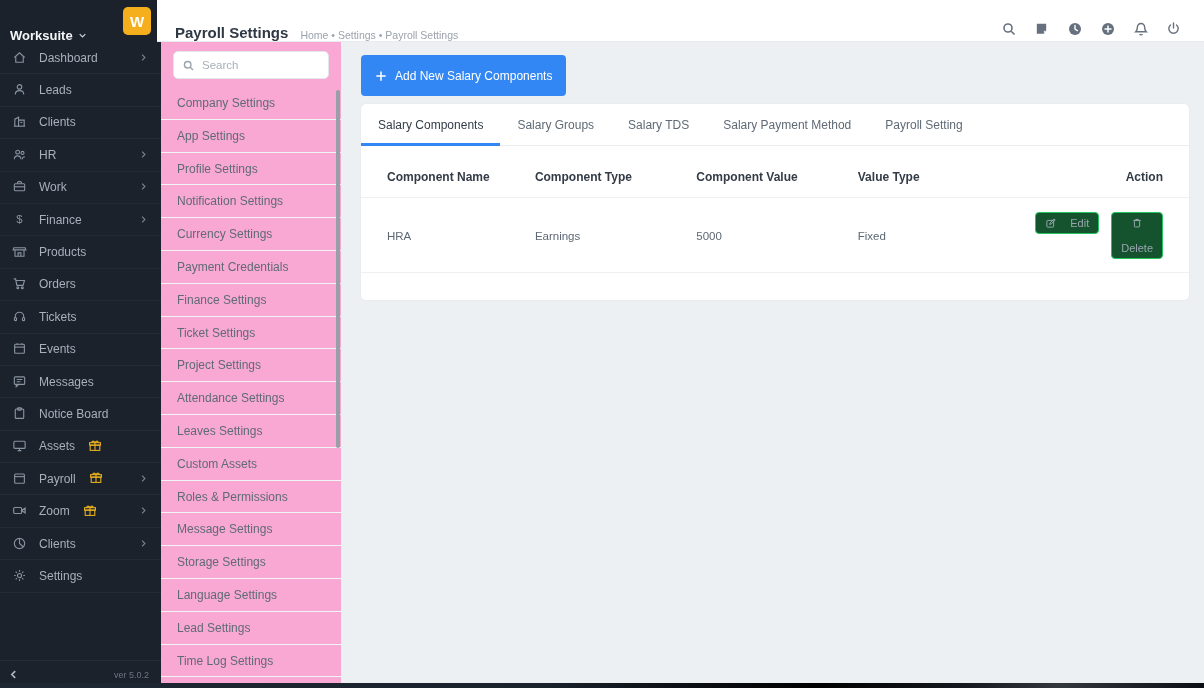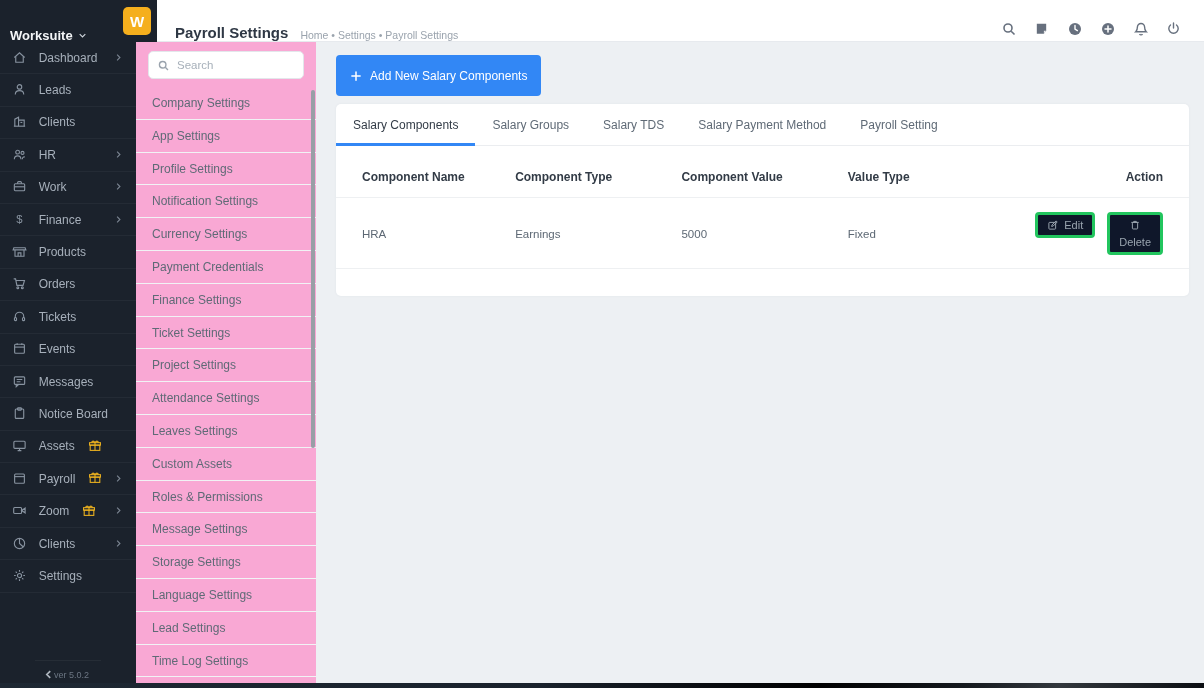--- a/index.html
+++ b/index.html
@@ -22,21 +22,21 @@
   .topbar-main-inner { display:flex; align-items:flex-end; width:100%; height:100%; }
   .page-title { font-size:15px; font-weight:bold; color:#2f3845; }
   .breadcrumb { font-size:10.5px; color:#9aa3ad; margin-left:12px; }
   .topbar-icons { margin-left:auto; display:flex; align-items:center; gap:8px; color:#67707e; }
   .tb-icon { width:25px; height:25px; display:flex; align-items:center; justify-content:center; cursor:pointer; }
 
   
   .layout { flex:1; display:flex; min-height:0; }
 
   
-  .sidebar { width:136px; background:#1b222c; display:flex; flex-direction:column; flex-shrink:0;align-items:center; }
+  .sidebar { width:161px; background:#1b222c; display:flex; flex-direction:column; flex-shrink:0; }
   .nav { flex:1; }
   .nav-item { height:32.4px; display:flex; align-items:center; padding:0 12px; gap:11px;
               color:#a7b0bb; font-size:12px; border-bottom:1px solid rgba(255,255,255,0.045); cursor:pointer; }
   .nav-item .nicon { width:16px; height:16px; color:#8893a0; display:flex; flex-shrink:0; }
   .nav-item .nlabel { white-space:nowrap; }
   .gift { width:15px; height:15px; color:#f0b41f; display:flex; margin-left:2px; }
   .chev { margin-left:auto; color:#7b8592; width:10px; height:10px; display:flex; }
   .sidebar-footer { height:28px; display:flex; align-items:center; padding:0 12px 0 8px;
                     border-top:1px solid rgba(255,255,255,0.05); }
   .collapse-chev { color:#aeb6bf; width:11px; height:11px; display:flex; cursor:pointer; }
@@ -69,22 +69,22 @@
   .tab.active { color:#333c47; border-bottom-color:#3287f5; }
   table.grid { width:100%; border-collapse:collapse; margin-top:12px; }
   .grid th { text-align:left; font-size:12px; color:#323b46; font-weight:bold;
              padding:12px 0 13px; border-bottom:1px solid #eef0f2; }
   .grid td { font-size:11.5px; color:#5d6874; padding:14px 0 13px; border-bottom:1px solid #eef0f2; }
   .grid th:first-child, .grid td:first-child { padding-left:26px; width:21%; }
   .grid th:nth-child(2), .grid td:nth-child(2) { width:19.5%; }
   .grid th:nth-child(3), .grid td:nth-child(3) { width:19.5%; }
   .grid th:nth-child(4), .grid td:nth-child(4) { width:20%; }
   .grid th:last-child, .grid td:last-child { text-align:right; padding-right:26px; }
-  .action-btn { display:inline-flex; align-items:center; gap:5px; border:3px solid #22c55e;
-                background:#0f172a; color:#9aa5b0; font-size:11px; border-radius:4px; padding:4px 9px;
+  .action-btn { display:inline-flex; align-items:center; gap:13px; border:1px solid #22c55e;
+                background:#14532d; color:#9aa5b0; font-size:11px; border-radius:4px; padding:4px 9px;
                 cursor:pointer; font-family:"Liberation Sans", sans-serif; }
   .action-btn + .action-btn { margin-left:12px;flex-direction:column; }
   .action-btn .aicon { width:12px; height:12px; display:flex; }
 
   
   .bottom-strip { position:absolute; left:0; bottom:0; width:100%; height:5px; z-index:40;
                   background:linear-gradient(90deg,#1e2833 0%,#1a222c 45%,#0b0e12 58%,#000 68%,#15191e 80%,#33383d 88%,#0b0e12 100%); }
 
   svg { display:block; }
 </style>

